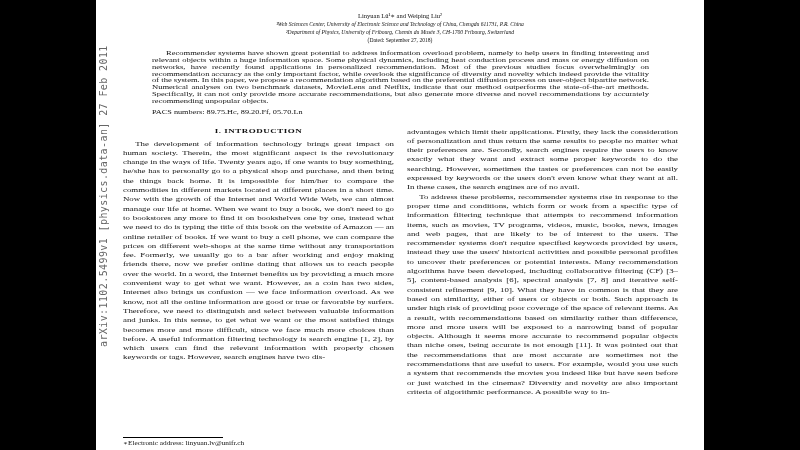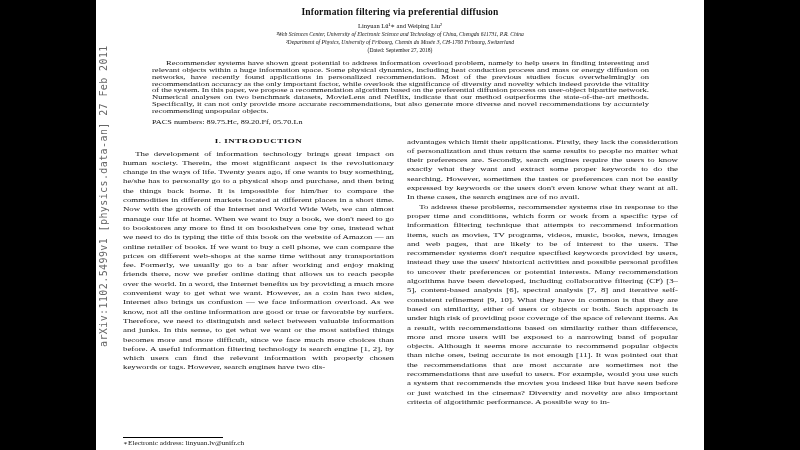--- a/index.html
+++ b/index.html
@@ -119,21 +119,20 @@
 </style>
 </head>
 <body>
 
 <div class="page">
 
   <div class="watermark">arXiv:1102.5499v1  [physics.data-an]  27 Feb 2011</div>
 
   <div class="content">
 
-    <div class="title">Information filtering via preferential diffusion</div>
     <div class="authors">Linyuan Lü¹∗ and Weiping Liu²</div>
     <div class="affil">¹Web Sciences Center, University of Electronic Science and Technology of China, Chengdu 611731, P.R. China</div>
     <div class="affil">²Department of Physics, University of Fribourg, Chemin du Musée 3, CH-1700 Fribourg, Switzerland</div>
     <div class="dated">(Dated: September 27, 2018)</div>
 
     <div class="abs-wrap">
       <div class="abs-text stretchA">Recommender systems have shown great potential to address information overload problem, namely to help users in finding interesting and relevant objects within a huge information space. Some physical dynamics, including heat conduction process and mass or energy diffusion on networks, have recently found applications in personalized recommendation. Most of the previous studies focus overwhelmingly on recommendation accuracy as the only important factor, while overlook the significance of diversity and novelty which indeed provide the vitality of the system. In this paper, we propose a recommendation algorithm based on the preferential diffusion process on user-object bipartite network. Numerical analyses on two benchmark datasets, MovieLens and Netflix, indicate that our method outperforms the state-of-the-art methods. Specifically, it can not only provide more accurate recommendations, but also generate more diverse and novel recommendations by accurately recommending unpopular objects.</div>
       <div class="pacs stretchA">PACS numbers: 89.75.Hc, 89.20.Ff, 05.70.Ln</div>
     </div>
 

